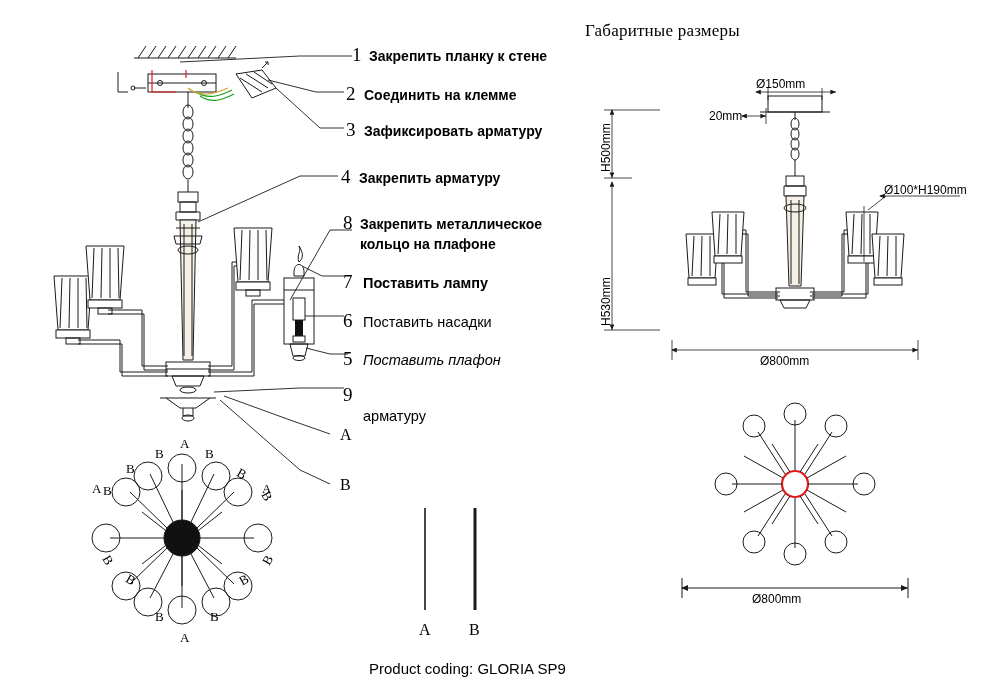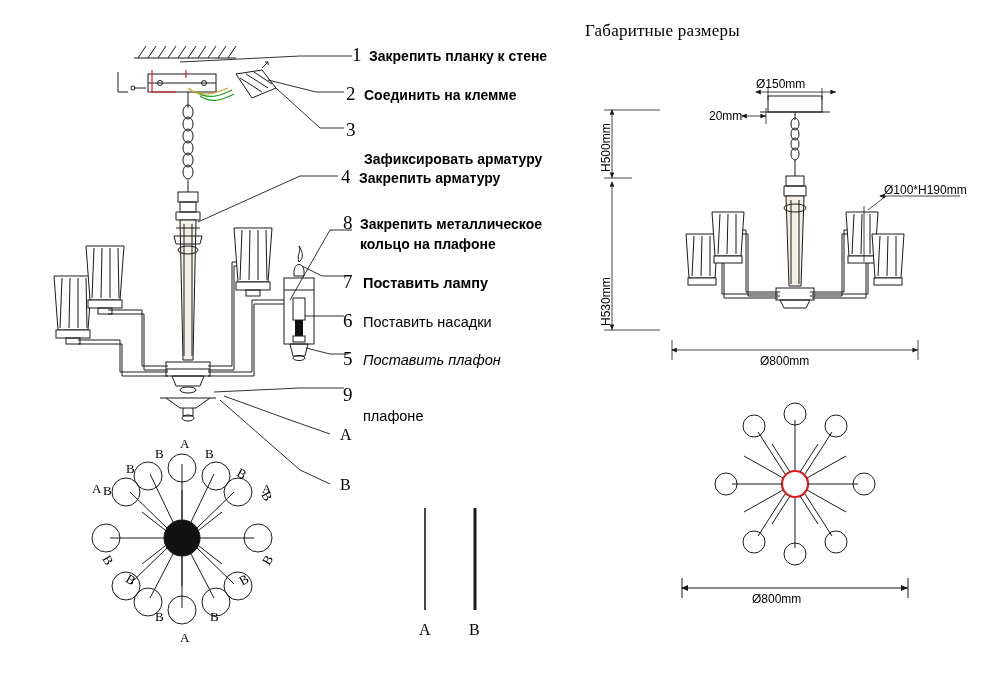--- a/index.html
+++ b/index.html
@@ -414,40 +414,40 @@
 
   <div class="txt title-main" style="left:585px; top:21px;">Габаритные размеры</div>
 
   <div class="txt step-num" style="left:352px; top:44px;">1</div>
   <div class="txt step-label-bold" style="left:369px; top:48px;">Закрепить планку к стене</div>
 
   <div class="txt step-num" style="left:346px; top:83px;">2</div>
   <div class="txt step-label-bold" style="left:364px; top:87px;">Соединить на клемме</div>
 
   <div class="txt step-num" style="left:346px; top:119px;">3</div>
-  <div class="txt step-label-bold" style="left:364px; top:123px;margin-top:28px;">Зафиксировать арматуру</div>
+  <div class="txt step-label-bold" style="left:364px; top:123px;">Зафиксировать арматуру</div>
 
   <div class="txt step-num" style="left:341px; top:166px;">4</div>
   <div class="txt step-label-bold" style="left:359px; top:170px;">Закрепить арматуру</div>
 
   <div class="txt step-num" style="left:343px; top:212px;">8</div>
   <div class="txt step-label-bold" style="left:360px; top:216px;">Закрепить металлическое</div>
   <div class="txt step-label-bold" style="left:360px; top:236px;">кольцо на плафоне</div>
 
   <div class="txt step-num" style="left:343px; top:271px;">7</div>
   <div class="txt step-label" style="left:363px; top:275px;font-weight:bold;">Поставить лампу</div>
 
   <div class="txt step-num" style="left:343px; top:310px;">6</div>
   <div class="txt step-label" style="left:363px; top:314px;">Поставить насадки</div>
 
   <div class="txt step-num" style="left:343px; top:348px;">5</div>
   <div class="txt step-label" style="left:363px; top:352px;font-style:italic;">Поставить плафон</div>
 
   <div class="txt step-num" style="left:343px; top:384px;">9</div>
-  <div class="txt step-label" style="left:363px; top:408px;">плафоне</div>
+  <div class="txt step-label" style="left:363px; top:408px;">арматуру</div>
 
   <div class="txt marker" style="left:340px; top:426px;">A</div>
   <div class="txt marker" style="left:340px; top:476px;">B</div>
 
   <div class="txt dim-txt" style="left:756px; top:78px;">Ø150mm</div>
   <div class="txt dim-txt" style="left:709px; top:110px;">20mm</div>
   <div class="txt dim-txt-v" style="left:600px; top:172px;">H500mm</div>
   <div class="txt dim-txt-v" style="left:600px; top:326px;">H530mm</div>
   <div class="txt dim-txt" style="left:884px; top:184px;">Ø100*H190mm</div>
   <div class="txt dim-txt" style="left:760px; top:355px;">Ø800mm</div>
@@ -468,14 +468,15 @@
   <div class="txt marker-small" style="left:92px; top:482px;">A</div>
 
   <div class="txt marker-small" style="left:103px; top:484px;">B</div>
   <div class="txt marker-small" style="left:126px; top:462px;">B</div>
   <div class="txt marker-small" style="left:155px; top:610px;">B</div>
   <div class="txt marker-small" style="left:210px; top:610px;">B</div>
 
   <div class="txt marker" style="left:419px; top:621px;">A</div>
   <div class="txt marker" style="left:469px; top:621px;">B</div>
 
+  <div class="txt footer-txt" style="left:369px; top:660px;">Product coding: GLORIA SP9</div>
 
 </div>
 
 </body></html>

